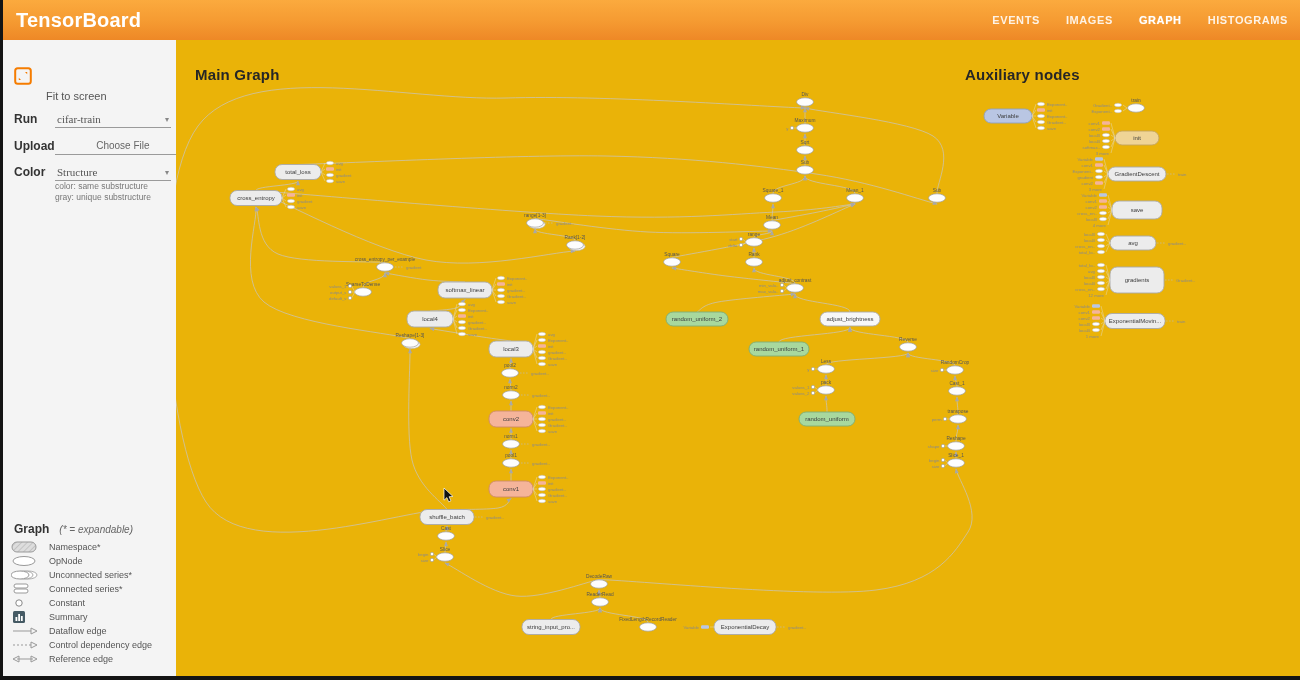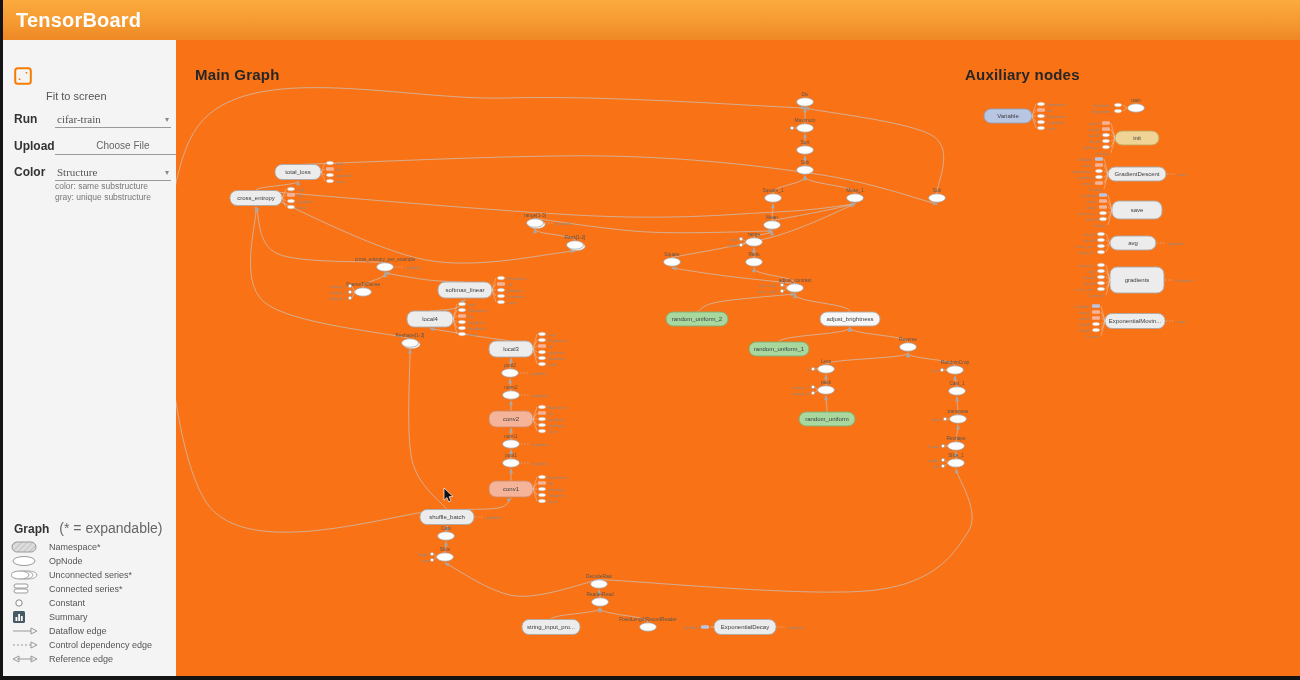--- a/index.html
+++ b/index.html
@@ -31,41 +31,47 @@
   .ctl-field .val{font-size:11px;color:#555;}
   .caret{font-size:8px;color:#888;}
   .choose-file{width:112px;border-bottom:1px solid #9a9a9a;text-align:center;
     font-size:10px;color:#666;padding:4px 0 3px 15px;cursor:pointer;}
   .color-note{margin:0 0 0 52px;font-size:8.5px;color:#777;line-height:1.35;}
 
   
   #legend{margin-top:auto;margin-bottom:10px;}
   .legend-head{display:flex;align-items:baseline;margin:0 0 4px 11px;}
   .legend-title{font-size:12px;font-weight:bold;color:#333;margin-right:10px;}
-  .legend-sub{font-size:14px;color:#666;}
+  .legend-sub{font-size:10px;color:#666;font-style:italic;}
   .legend-row{display:flex;align-items:center;height:14px;margin-left:8px;}
   .licon{width:38px;display:flex;justify-content:flex-start;align-items:center;}
   .llabel{font-size:9px;color:#555;}
 
   
-  #main{position:absolute;left:176px;top:40px;width:1124px;height:636px;background:#f97316;}
+  #main{position:absolute;left:176px;top:40px;width:1124px;height:636px;background:#eab308;}
   .area-title{position:absolute;font-size:15px;font-weight:bold;color:#262626;letter-spacing:.2px;}
   #main-title{left:19px;top:26px;}
   #aux-title{left:789px;top:26px;}
   #graph-svg{position:absolute;left:0;top:0;cursor:grab;}
 </style>
 </head>
 <body>
 <div id="app">
 
 <div class="edge-left"></div>
 <div class="edge-bottom"></div>
 
 <div id="header">
   <div class="title">TensorBoard</div>
+  <div id="nav">
+        <a class="">EVENTS</a>
+        <a class="">IMAGES</a>
+        <a class="active">GRAPH</a>
+        <a class="">HISTOGRAMS</a>
+      </div>
 </div>
 
 <div id="sidebar">
   <div class="side-row fit-row">
     <span class="fit-icon">
       <svg width="18" height="18" viewBox="0 0 18 18">
         <rect x="1.2" y="1.2" width="15.6" height="15.6" rx="2.5" fill="none" stroke="#f57c00" stroke-width="2"></rect>
         <path d="M11 5 h2.2 v2.2 z" fill="#f57c00"></path>
         <path d="M7 13 h-2.2 v-2.2 z" fill="#f57c00"></path>
       </svg>

